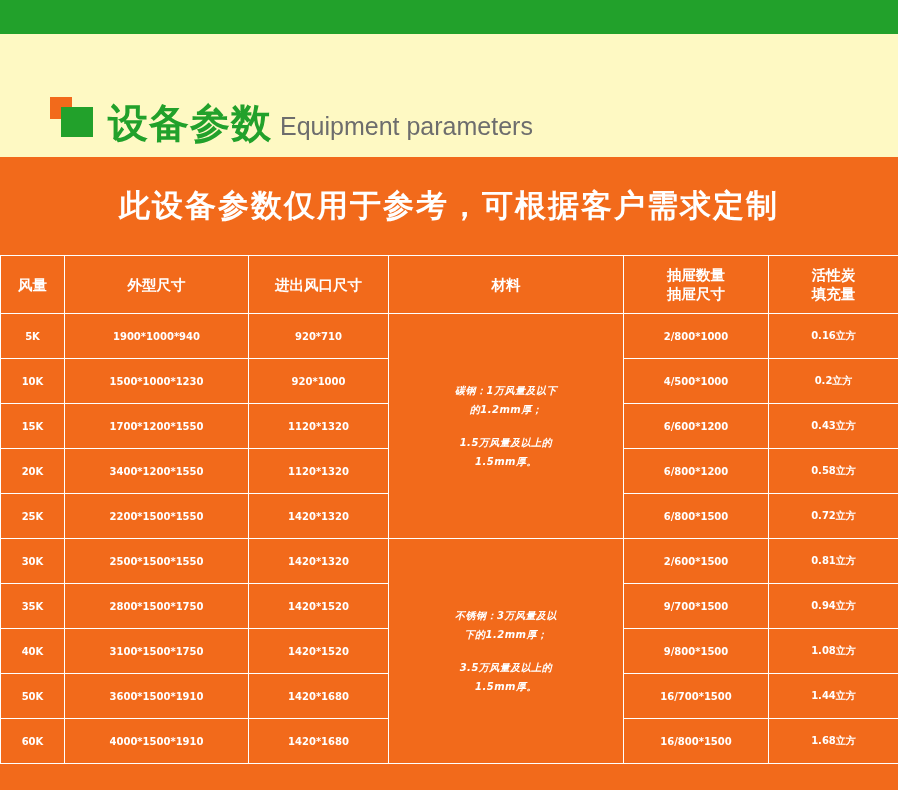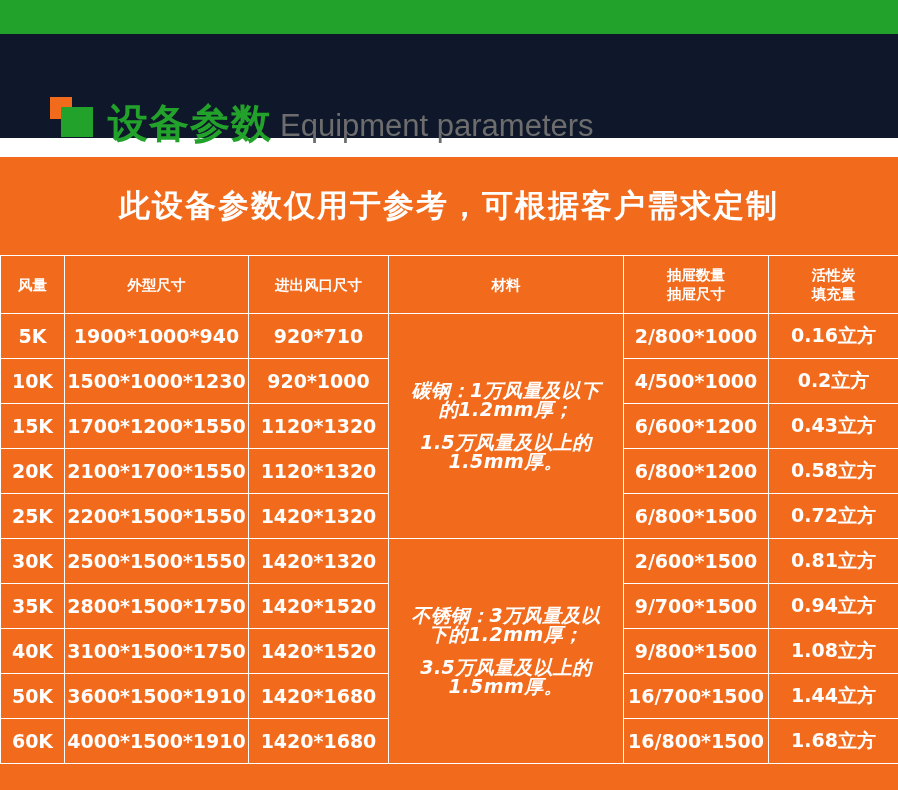--- a/index.html
+++ b/index.html
@@ -27,22 +27,22 @@
     width: 898px;
     height: 34px;
     background: #22a12b;
   }
   
   .header-band {
     position: absolute;
     left: 0;
     top: 34px;
     width: 898px;
-    height: 104px;
-    background: #0f172a;
+    height: 123px;
+    background: #fef9c3;
   }
   .header-inner {
     position: absolute;
     left: 50px;
     top: 63px;
     display: flex;
     align-items: flex-end;
   }
   .logo-mark {
     position: relative;
@@ -69,21 +69,21 @@
   }
   .title-cn {
     font-size: 40px;
     line-height: 44px;
     font-weight: bold;
     color: #22a12b;
     letter-spacing: 1px;
     font-family: "DejaVu Sans", "Liberation Sans", sans-serif;
   }
   .title-en {
-    font-size: 31px;
+    font-size: 25px;
     line-height: 30px;
     color: #6d6d6d;
     margin-left: 8px;
     margin-bottom: 4px;
     font-family: "Liberation Sans", sans-serif;
   }
   
   .main {
     position: absolute;
     left: 0;
@@ -115,21 +115,21 @@
     left: 0;
     top: 98px;
     width: 898px;
     border-collapse: collapse;
     table-layout: fixed;
   }
   table.spec td, table.spec th {
     border: 1px solid #ffffff;
     color: #ffffff;
     text-align: center;
-    font-size: 19px;
+    font-size: 10px;
     font-family: "DejaVu Sans", "Liberation Sans", sans-serif;
     padding: 0;
   }
   table.spec thead th {
     height: 57px;
     font-weight: bold;
     font-size: 14.5px;
     line-height: 18px;
   }
   table.spec tbody td {
@@ -234,21 +234,21 @@
         </tr>
         <tr>
           <td>15K</td>
           <td>1700*1200*1550</td>
           <td>1120*1320</td>
           <td>6/600*1200</td>
           <td>0.43立方</td>
         </tr>
         <tr>
           <td>20K</td>
-          <td>2100*1700*1550</td>
+          <td>3400*1200*1550</td>
           <td>1120*1320</td>
           <td>6/800*1200</td>
           <td>0.58立方</td>
         </tr>
         <tr>
           <td>25K</td>
           <td>2200*1500*1550</td>
           <td>1420*1320</td>
           <td>6/800*1500</td>
           <td>0.72立方</td>

